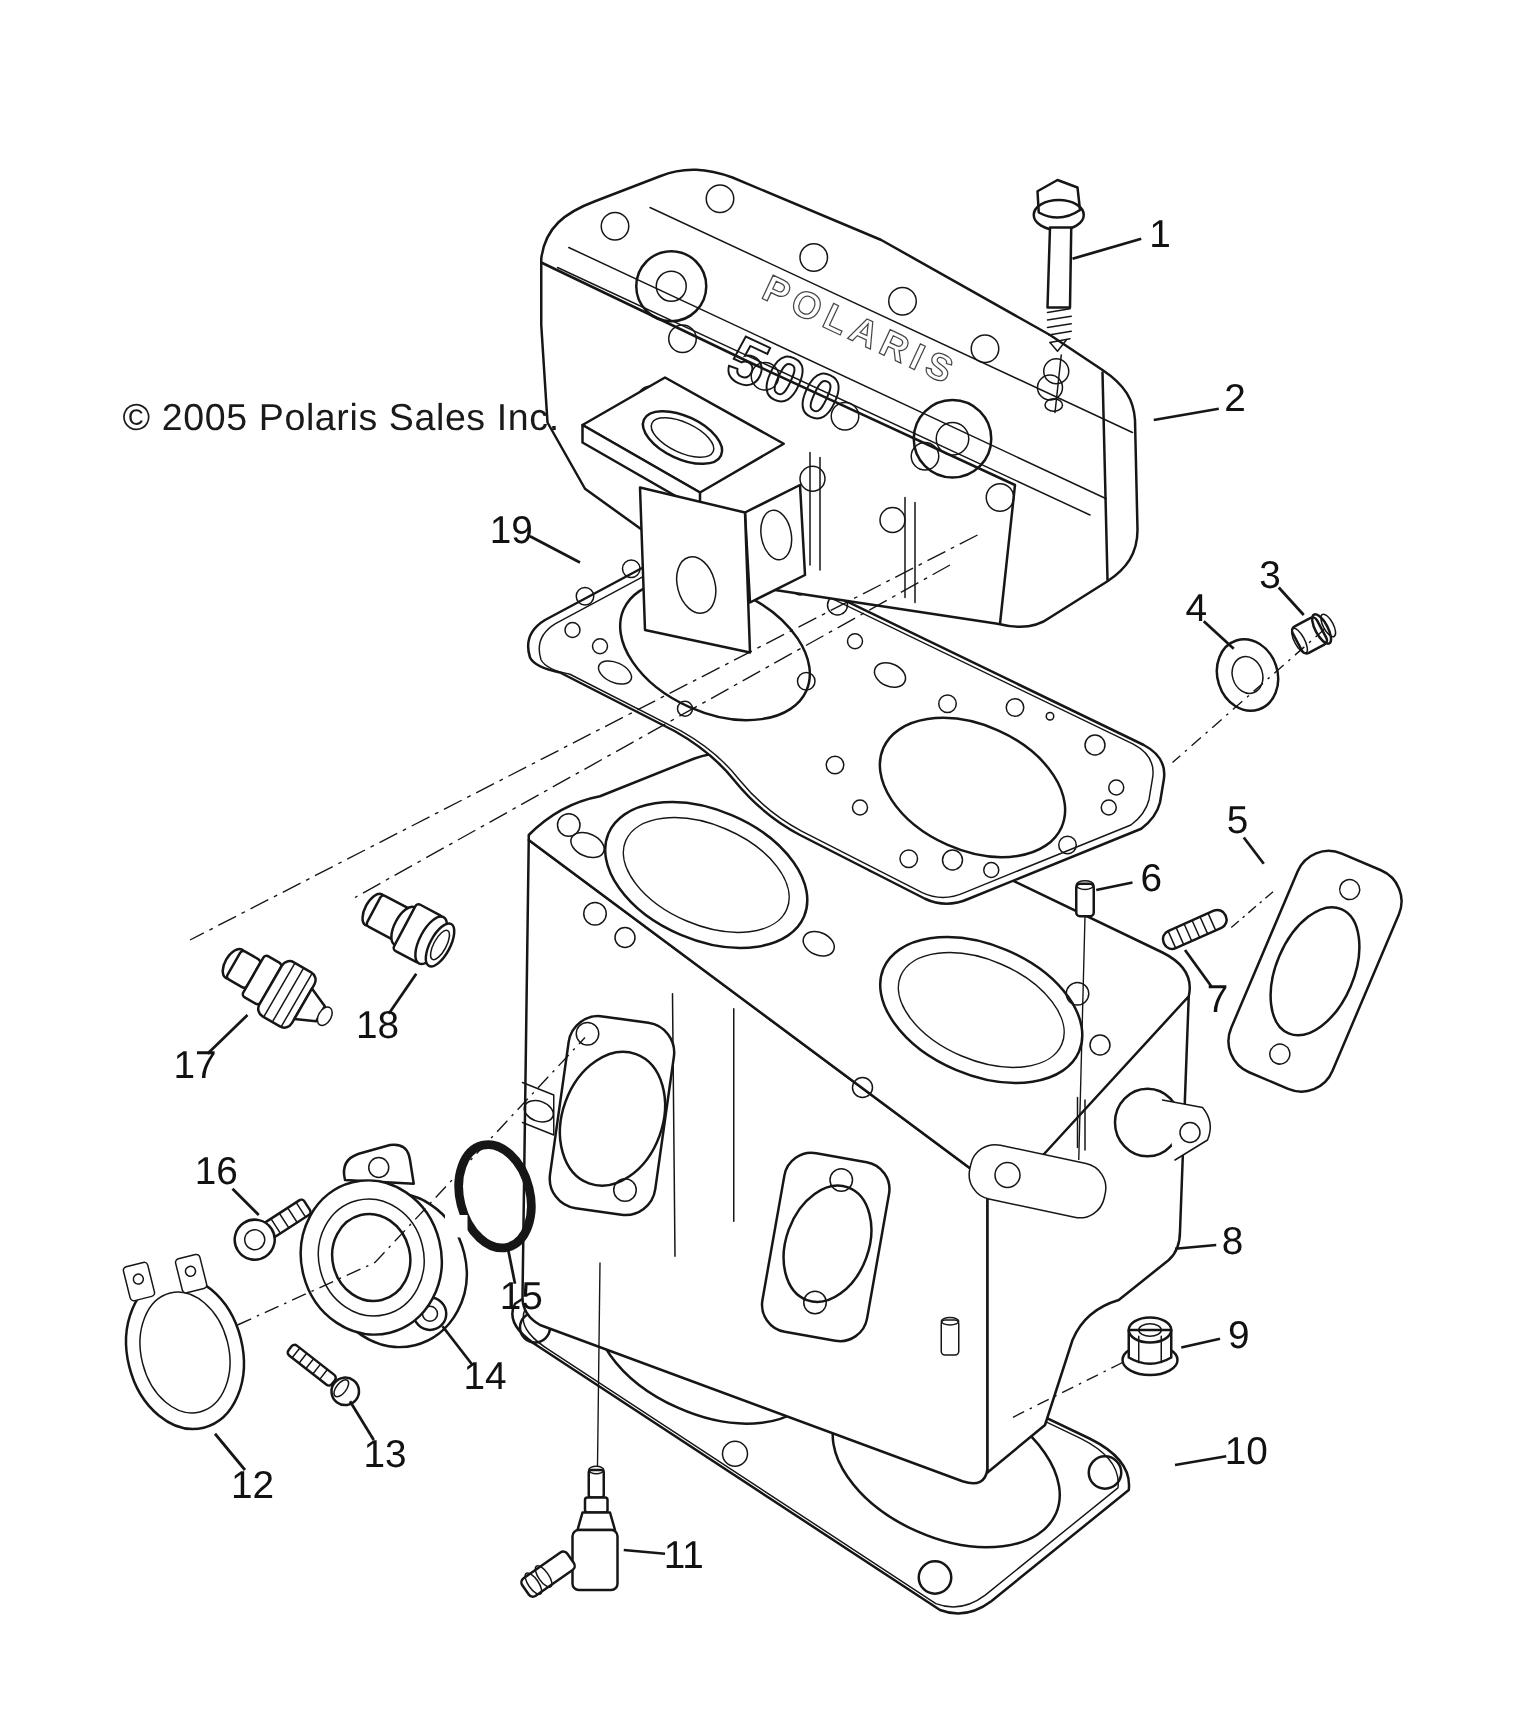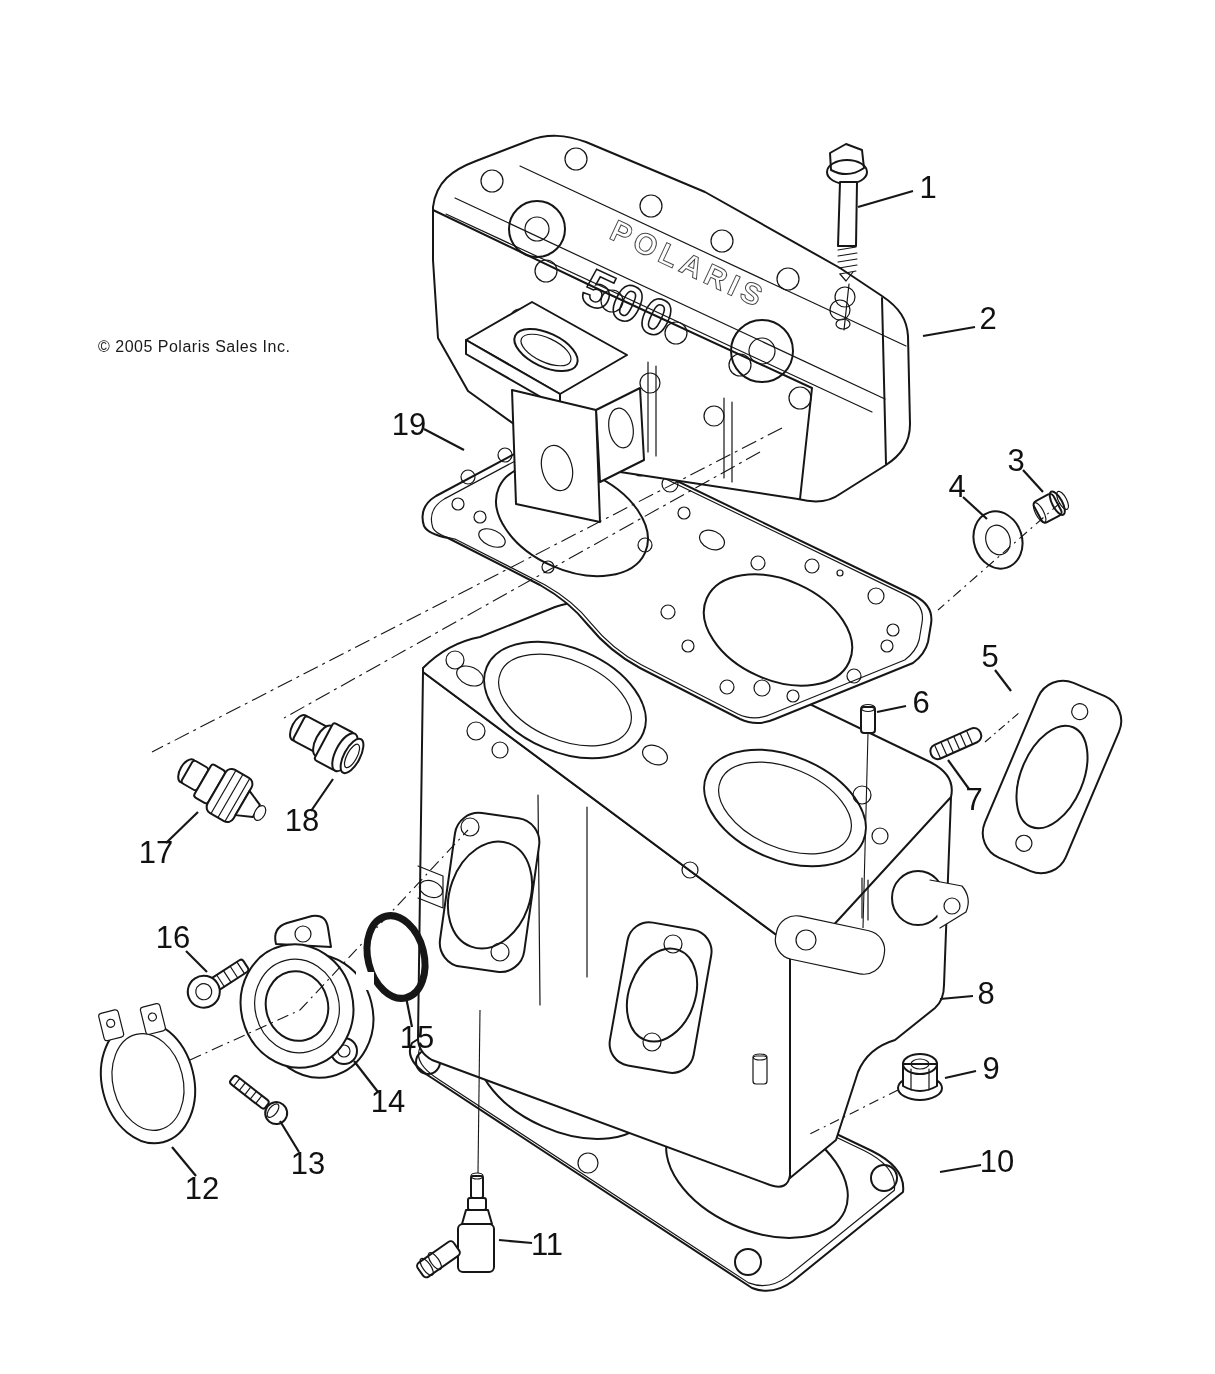--- a/index.html
+++ b/index.html
@@ -1,19 +1,19 @@
 <!DOCTYPE html>
 <html><head>
 <meta charset="utf-8">
 <style>
   html,body{margin:0;padding:0;background:#fff;}
   body{width:1215px;height:1374px;position:relative;overflow:hidden;
        font-family:"Liberation Sans","DejaVu Sans",sans-serif;color:#161616;}
   #stage{position:absolute;inset:0;}
-  .copyright{position:absolute;left:98px;top:338px;font-size:16px;letter-spacing:.5px;color:#1a1a1a;}
+  .copyright{position:absolute;left:98px;top:318px;font-size:30px;letter-spacing:.5px;color:#1a1a1a;}
   svg{display:block;}
   
   .ln{stroke:#161616;fill:none;stroke-width:2;stroke-linejoin:round;stroke-linecap:round;}
   .ln-thin{stroke:#161616;fill:none;stroke-width:1.2;stroke-linejoin:round;stroke-linecap:round;}
   .wh{fill:#ffffff;}
   .callout-label{font-family:"Liberation Sans","DejaVu Sans",sans-serif;font-size:31px;fill:#111;}
   .leader{stroke:#161616;stroke-width:2.2;}
   .cast{font-family:"Liberation Sans","DejaVu Sans",sans-serif;font-weight:bold;fill:none;stroke:#161616;}
 </style>
 </head>

